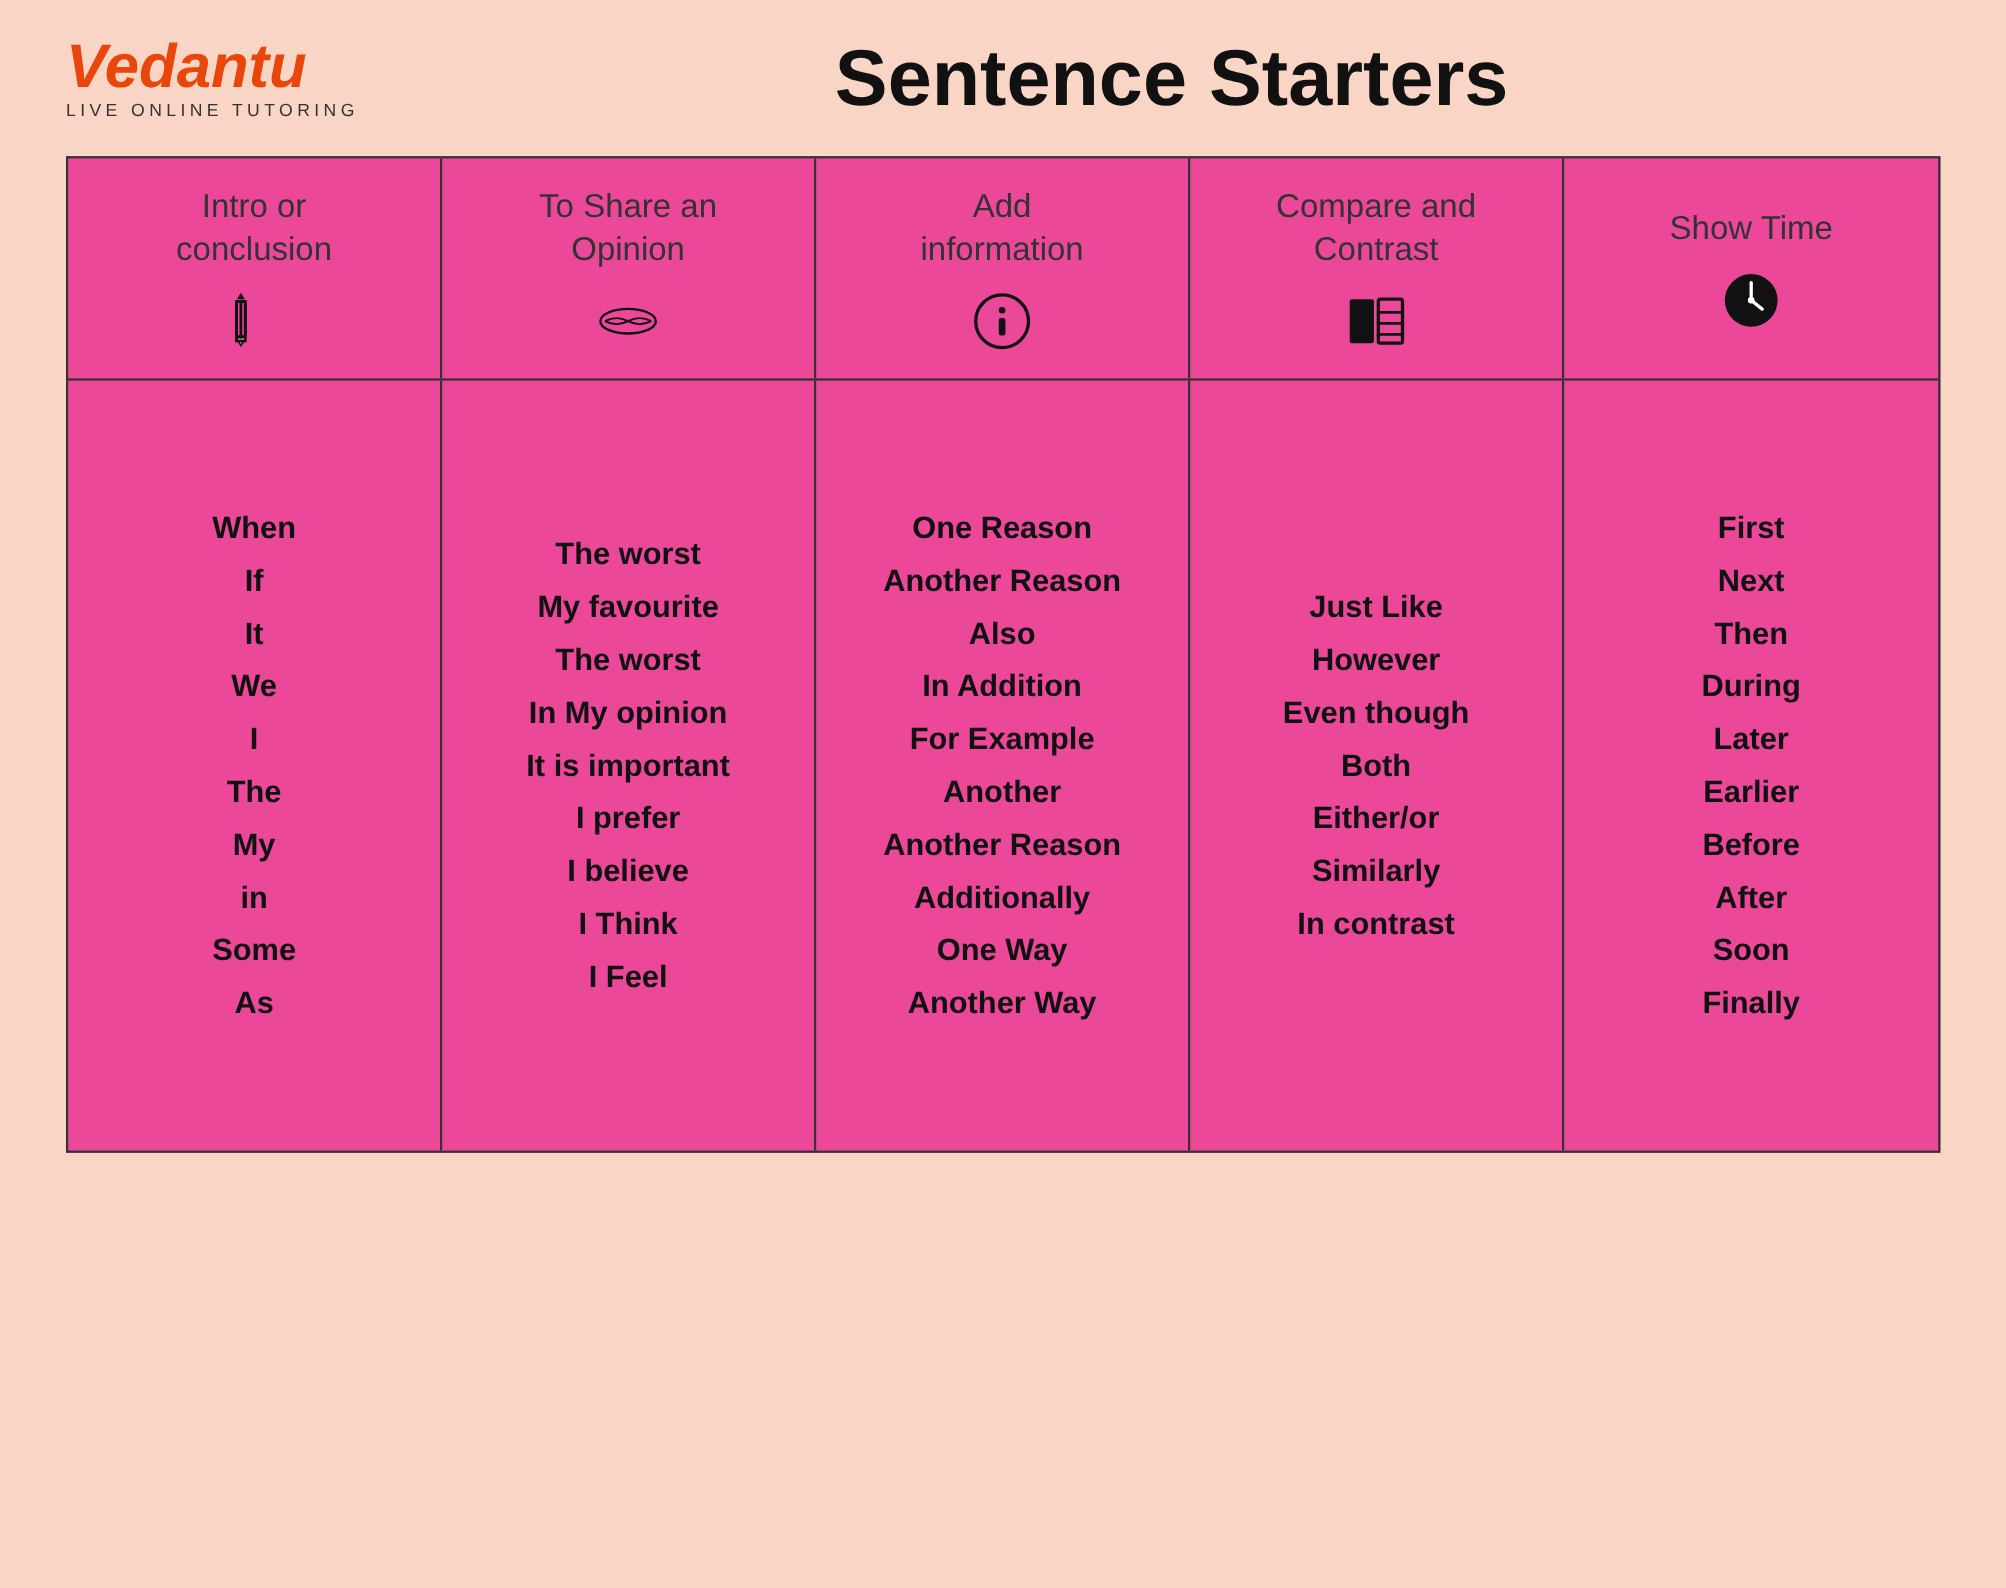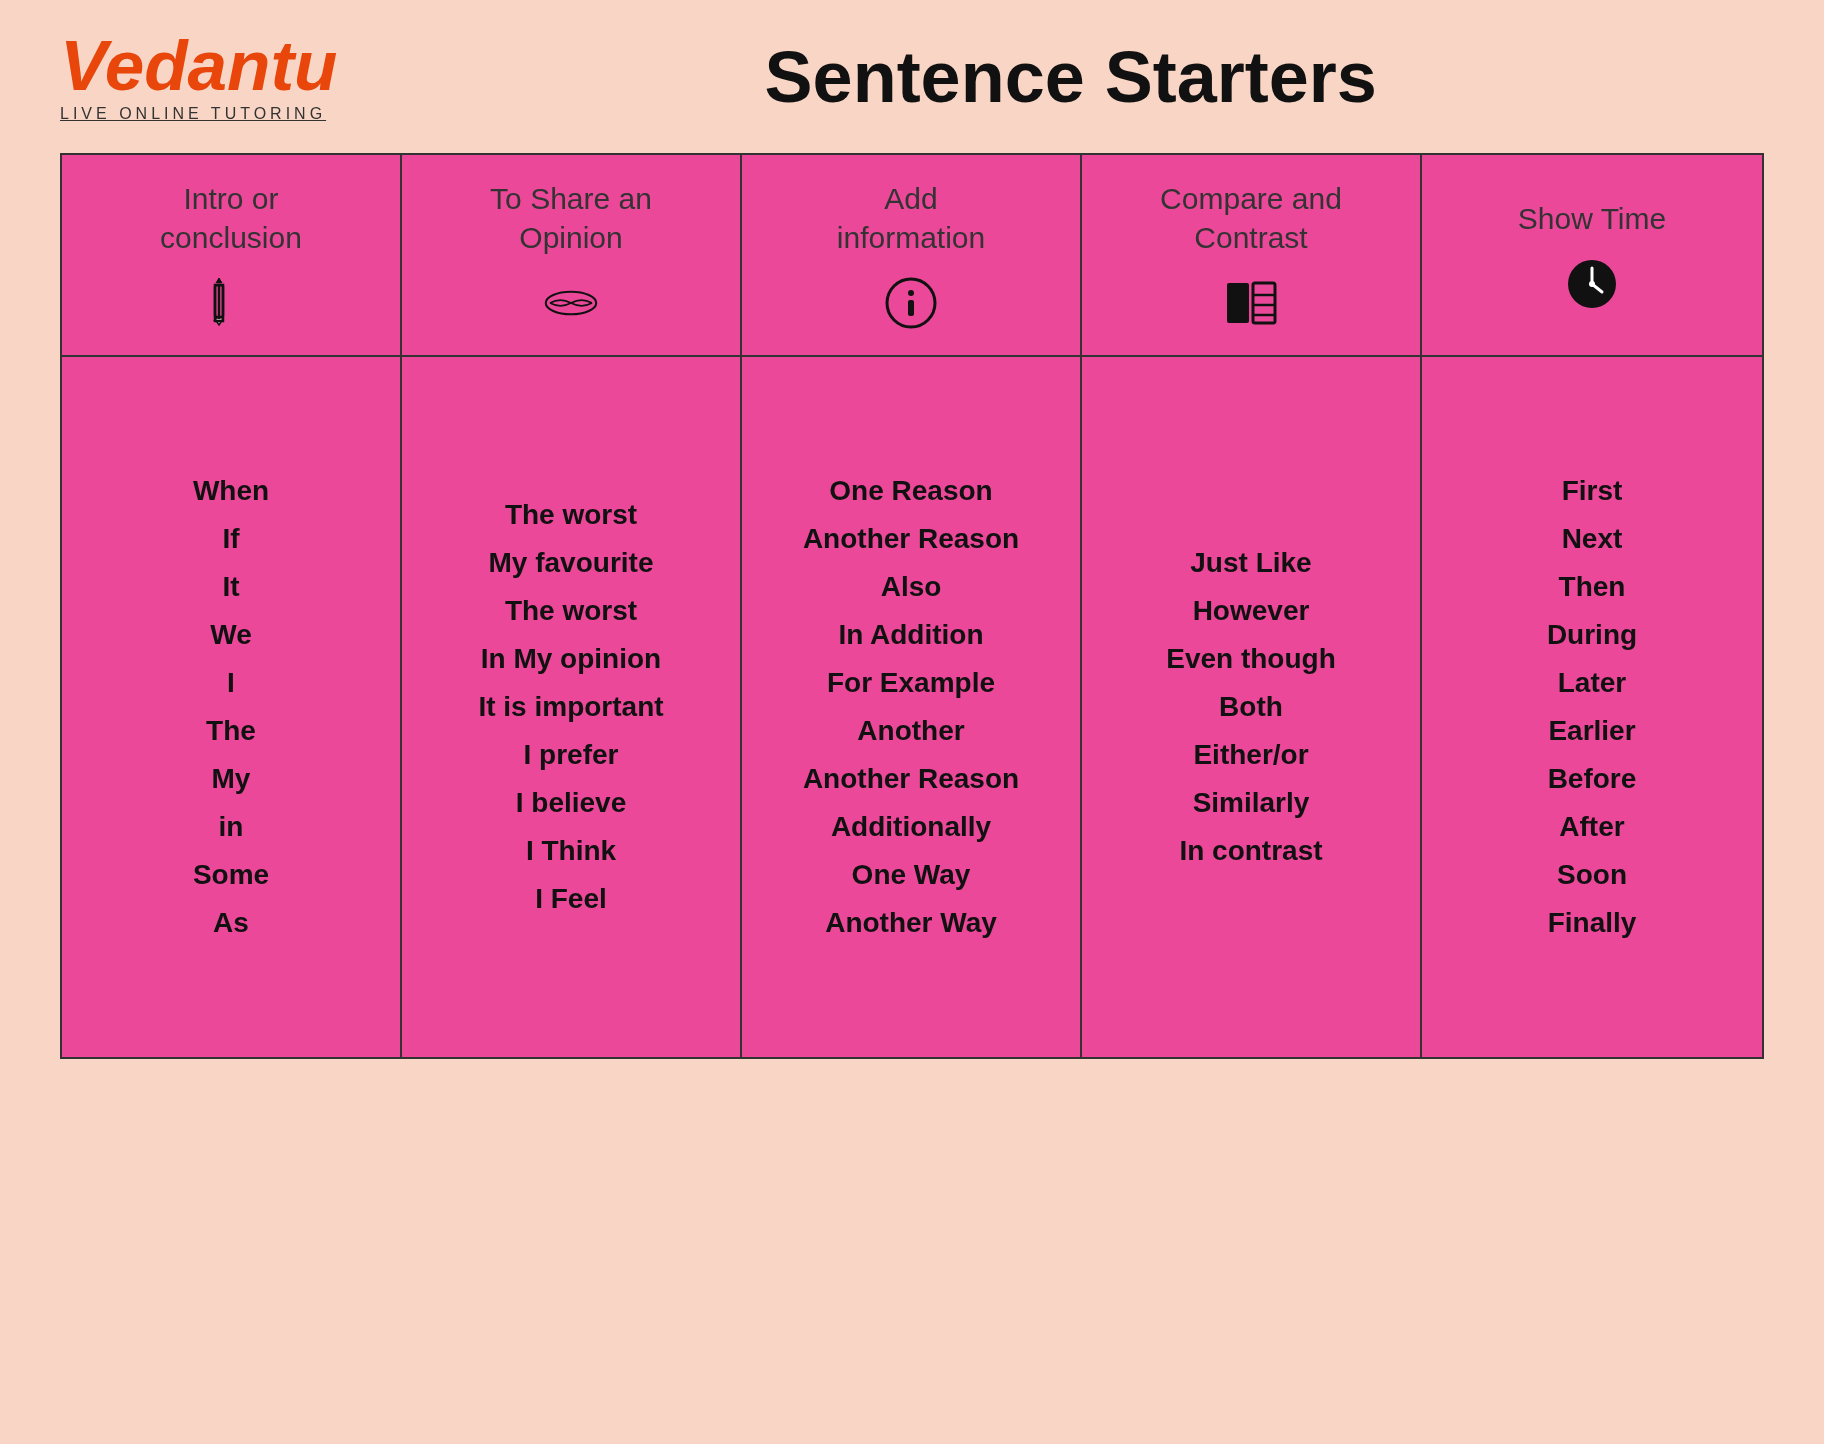--- a/index.html
+++ b/index.html
@@ -23,36 +23,35 @@
       gap: 40px;
     }
 
     .logo-area {
       display: flex;
       flex-direction: column;
       align-items: flex-start;
     }
 
     .logo-text {
-      font-size: 71px;
+      font-size: 56px;
       font-weight: 900;
       color: #e8460a;
       font-family: 'Arial', sans-serif;
       font-style: italic;
       line-height: 1;
     }
 
     .logo-tagline {
       font-size: 16px;
       letter-spacing: 4px;
       color: #333;
       font-family: 'Arial', sans-serif;
       font-weight: normal;
       margin-top: 4px;
-      text-decoration: underline;
     }
 
     .page-title {
       font-size: 72px;
       font-weight: 900;
       color: #111;
       font-family: 'Arial Black', 'Arial', sans-serif;
       flex: 1;
       text-align: center;
     }

